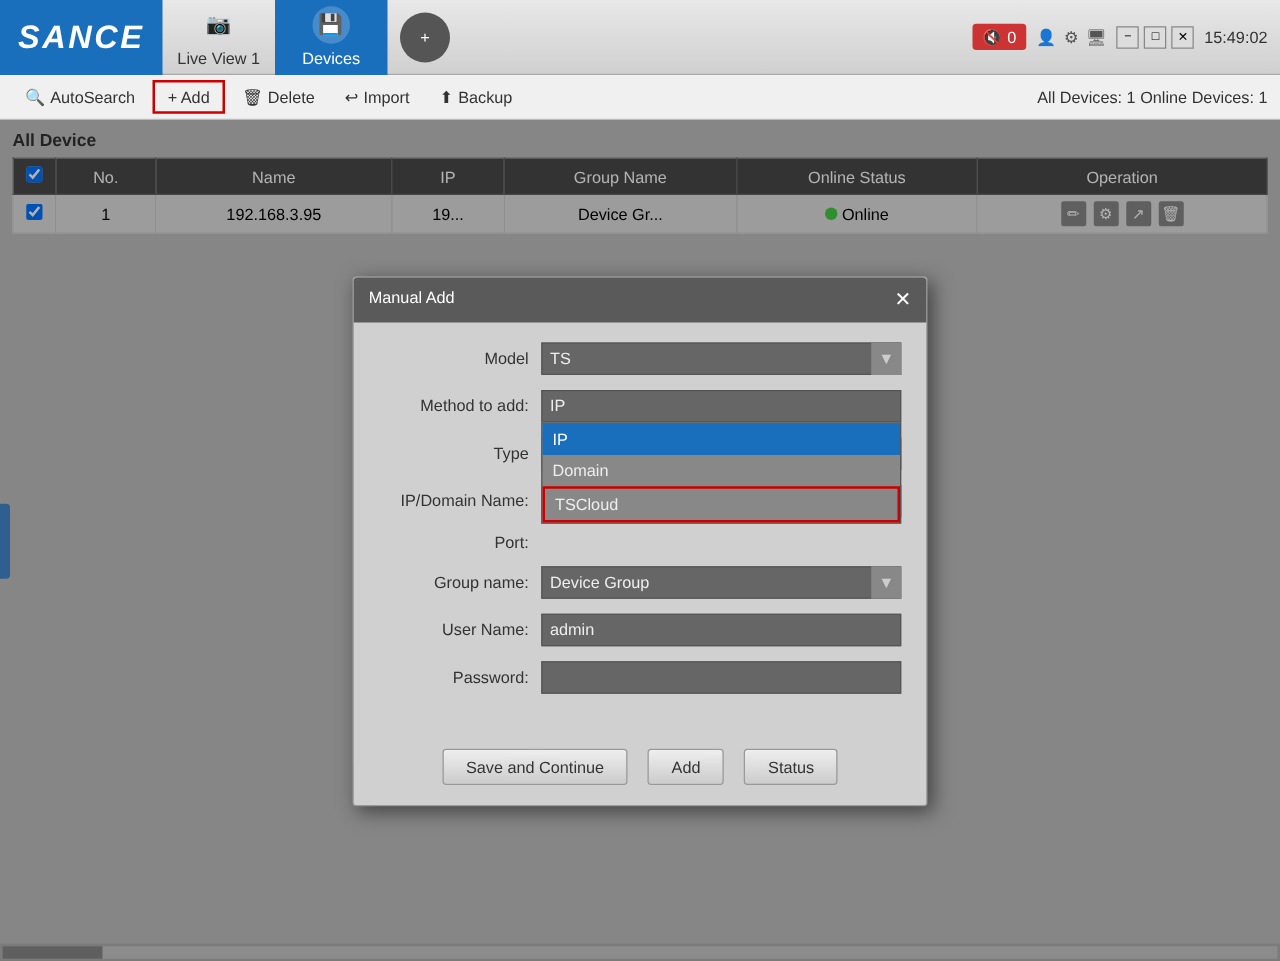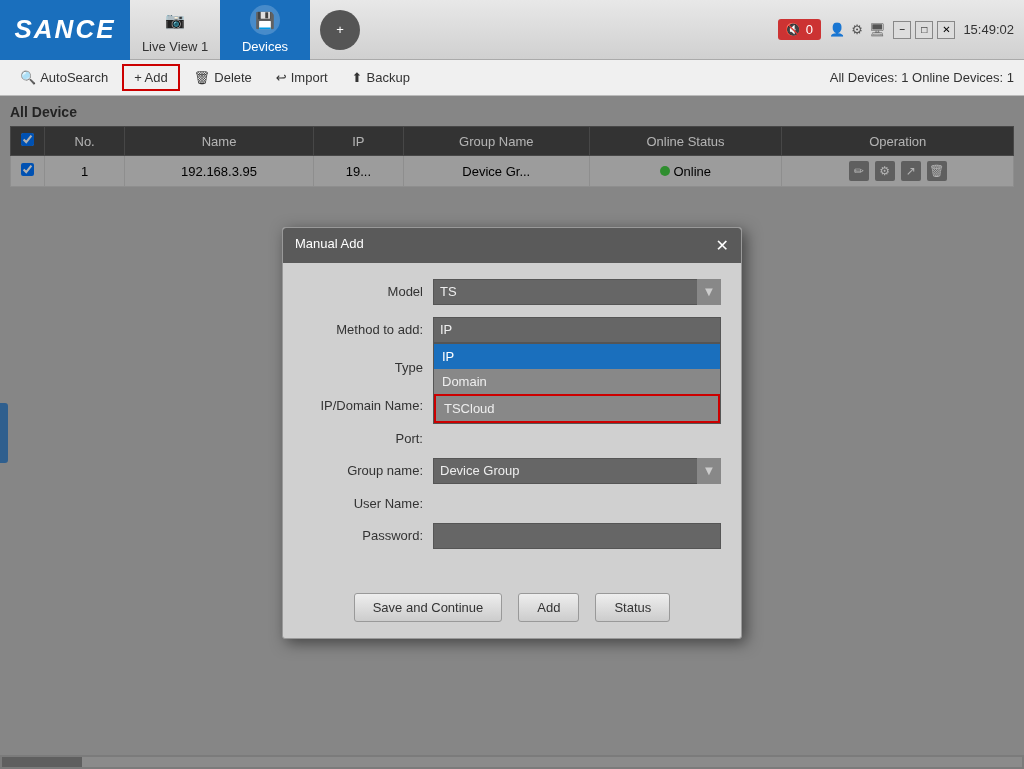--- a/index.html
+++ b/index.html
@@ -293,20 +293,21 @@
           <div class="form-select-wrap">
             <select class="form-select">
               <option>Device Group</option>
             </select>
             <div class="select-arrow">▼</div>
           </div>
         </div>
 
         <div class="form-row">
           <span class="form-label">User Name:</span>
+          <input class="form-input" type="text" value="admin" style="">
         </div>
 
         <div class="form-row">
           <span class="form-label">Password:</span>
           <input class="form-input" type="password" style="">
         </div>
 
       </div>
       <div class="modal-footer">
         <button class="footer-btn">Save and Continue</button>

